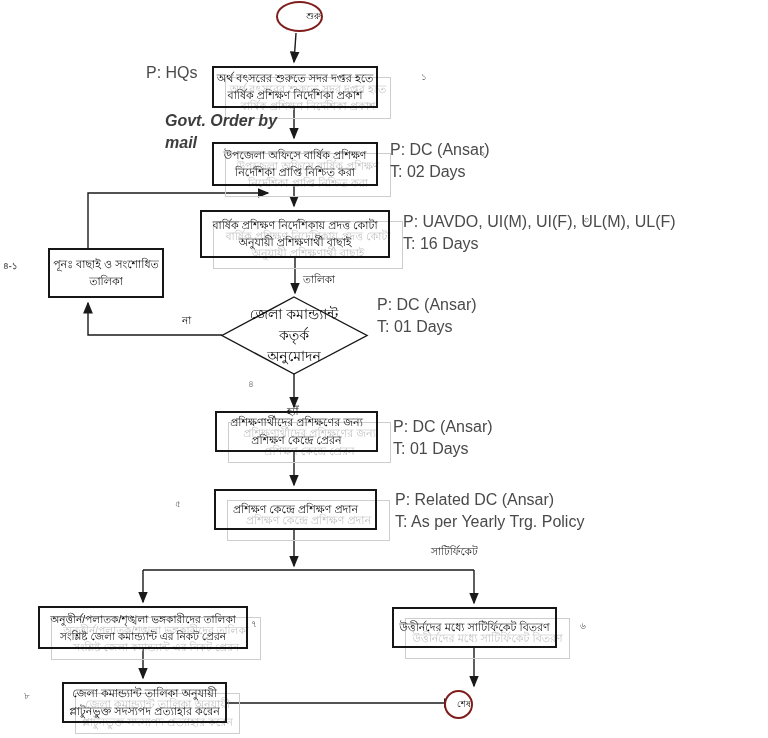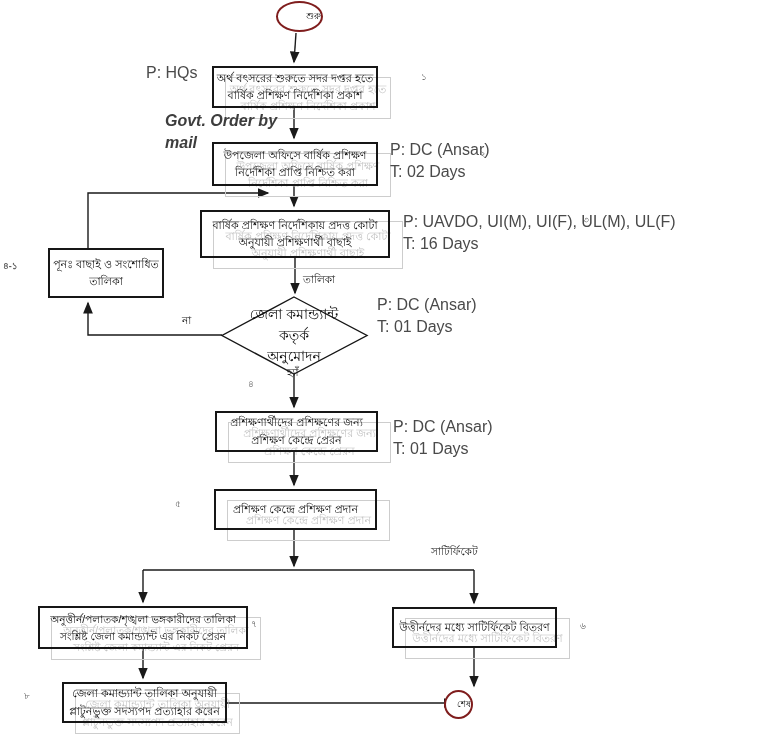--- a/index.html
+++ b/index.html
@@ -112,24 +112,26 @@
   <div class="annotation bold" style="left:165px;top:110px;">Govt. Order by
 mail</div>
   <div class="annotation" style="left:390px;top:139px;">P: DC (Ansar)
 T: 02 Days</div>
   <div class="annotation" style="left:403px;top:211px;">P: UAVDO, UI(M), UI(F), UL(M), UL(F)
 T: 16 Days</div>
   <div class="annotation" style="left:377px;top:294px;">P: DC (Ansar)
 T: 01 Days</div>
   <div class="annotation" style="left:393px;top:416px;">P: DC (Ansar)
 T: 01 Days</div>
+  <div class="annotation" style="left:395px;top:489px;">P: Related DC (Ansar)
+T: As per Yearly Trg. Policy</div>
 
   <div class="elabel" style="left:303px;top:272px;">তালিকা</div>
   <div class="elabel" style="left:182px;top:313px;">না</div>
-  <div class="elabel" style="left:287px;top:365px;">হ্যাঁ</div>
+  <div class="elabel" style="left:287px;top:404px;">হ্যাঁ</div>
   <div class="elabel" style="left:431px;top:544px;">সাটির্ফিকেট</div>
 
   <div class="step" style="left:421px;top:70px;">১</div>
   <div class="step" style="left:480px;top:147px;">২</div>
   <div class="step" style="left:583px;top:213px;">৩</div>
   <div class="step" style="left:248px;top:377px;">৪</div>
   <div class="step" style="left:3px;top:259px;font-weight:bold;">৪-১</div>
   <div class="step" style="left:175px;top:497px;">৫</div>
   <div class="step" style="left:580px;top:619px;">৬</div>
   <div class="step" style="left:251px;top:617px;">৭</div>

